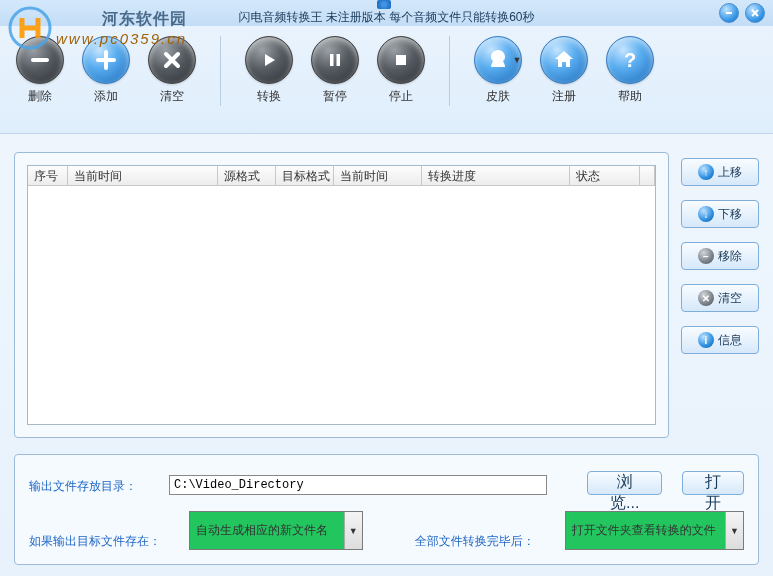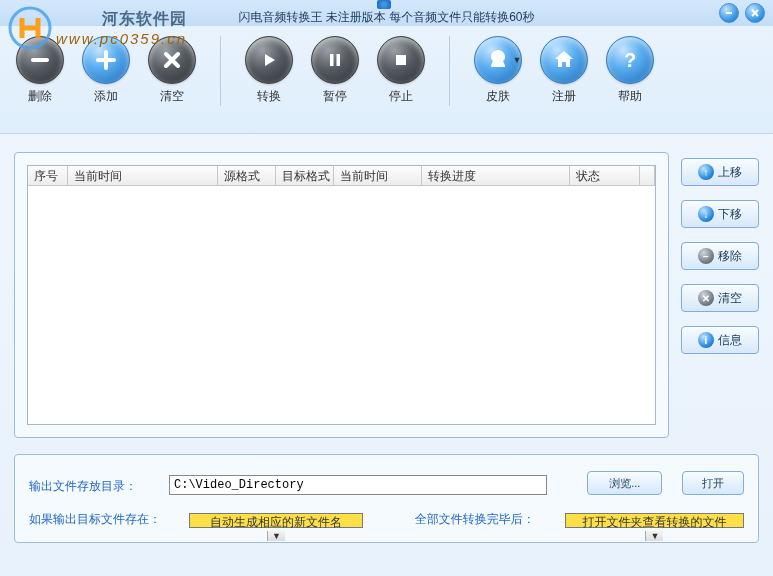--- a/index.html
+++ b/index.html
@@ -82,25 +82,25 @@
 }
 .row { display: flex; align-items: flex-end; gap: 20px; margin-bottom: 16px; }
 .lbl { color: #1e66c4; font-size: 12px; min-width: 120px; }
 .txt-input {
   height: 20px; border: 1px solid #888; background: #fff; padding: 1px 4px;
   font-family: "Courier New", monospace; font-size: 12px;
 }
 .btn {
   height: 24px; border: 1px solid #7faedb; border-radius: 4px;
   background: linear-gradient(to bottom,#f8fcff,#d6e8fa);
-  padding: 0 14px; cursor: pointer; font-size: 11px; color: #1a3a5a;
+  padding: 0 14px; cursor: pointer; font-size: 16px; color: #1a3a5a;
 }
 .combo {
-  height: 15px; border: 1px solid #7a7a7a; background: #fde047;
-  display: flex; align-items: center; position: relative; flex-direction: column;
+  height: 39px; border: 1px solid #7a7a7a; background: #22c55e;
+  display: flex; align-items: center; position: relative;
 }
 .combo span { flex: 1; padding: 0 6px; font-size: 12px; }
 .combo .arrow { width: 18px; height: 100%; border-left: 1px solid #aaa;
   background: linear-gradient(to bottom,#f4f4f4,#ddd);
   display: flex; align-items: center; justify-content: center; font-size: 9px; }
 svg { display: block; }
 </style>
 </head>
 <body>
 

